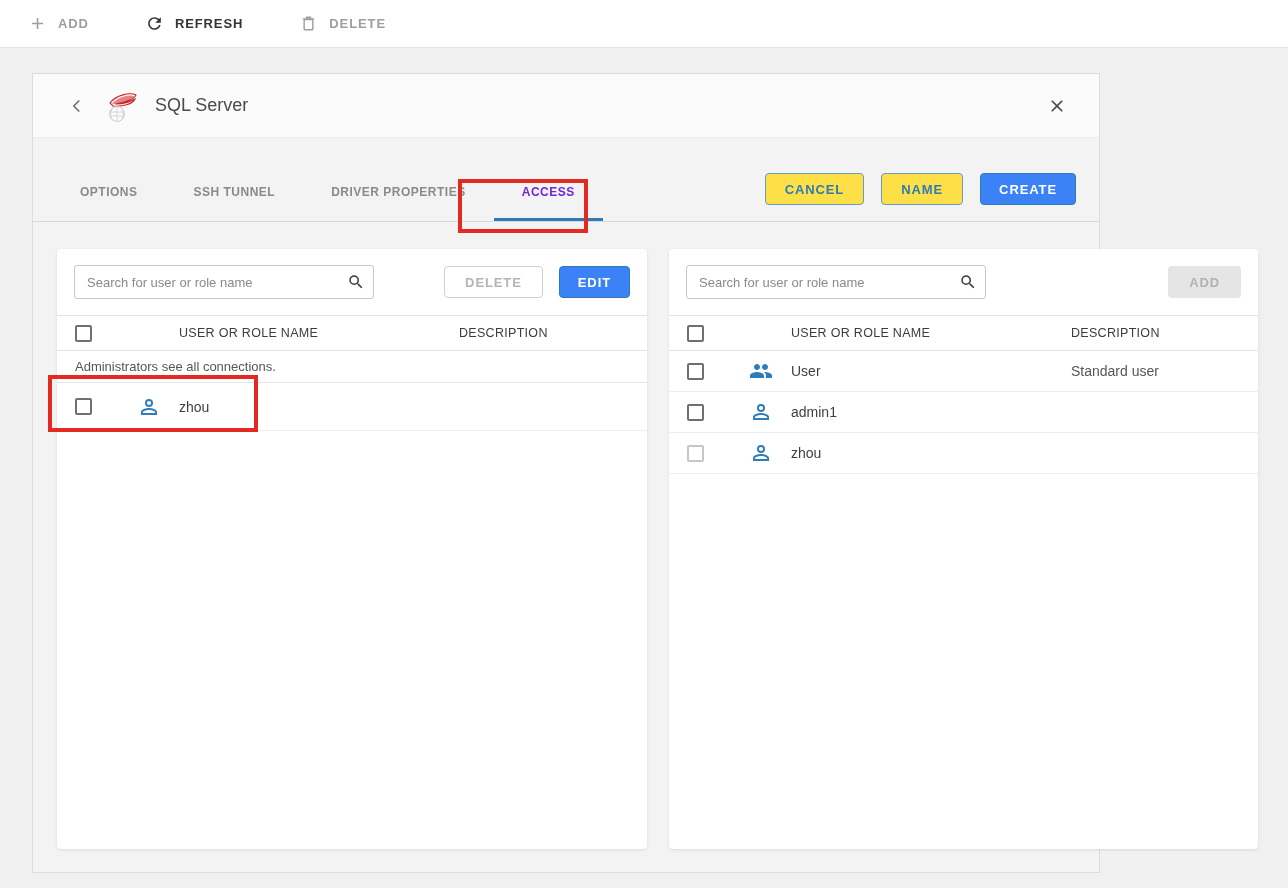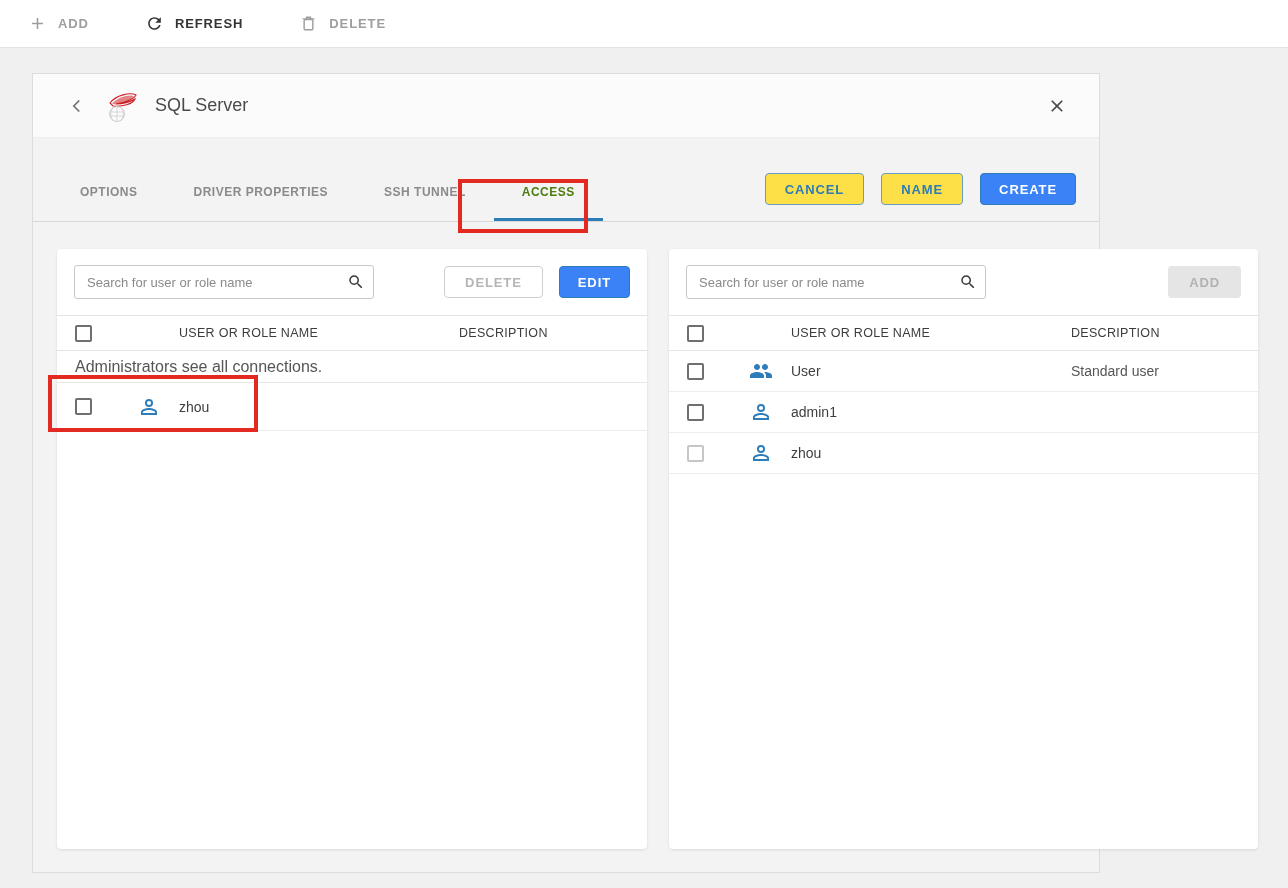--- a/index.html
+++ b/index.html
@@ -16,21 +16,21 @@
   .dialog { position:absolute; left:32px; top:73px; width:1068px; height:800px; background:#f3f3f3; border:1px solid #dcdcdc; }
   .dlg-header { height:64px; background:#fbfbfb; border-bottom:1px solid #ededed; display:flex; align-items:center; }
   .back-btn { margin-left:32px; width:24px; height:24px; display:flex; align-items:center; justify-content:center; cursor:pointer; }
   .drv-logo { margin-left:16px; width:34px; height:36px; }
   .dlg-title { margin-left:16px; font-size:18px; color:#4a4a4a; }
   .close-btn { margin-left:auto; margin-right:30px; width:24px; height:24px; display:flex; align-items:center; justify-content:center; cursor:pointer; }
 
   
   .tabstrip { position:relative; height:84px; border-bottom:1px solid #d8d8d8; display:flex; align-items:flex-end; padding-left:19px; }
   .tab { position:relative; padding:0 28px 22px; font-size:12px; font-weight:700; letter-spacing:.5px; color:#8a8a8a; cursor:pointer; white-space:nowrap; }
-  .tab.active { color:#4d7c0f; }
+  .tab.active { color:#6d28d9; }
   .tab.active .tab-underline { position:absolute; left:0; right:0; bottom:0; height:3px; background:#2e7cb5; }
   .dlg-actions { position:absolute; right:23px; top:35px; display:flex; gap:17px; }
   .btn { height:32px; border-radius:4px; font-size:13px; font-weight:700; letter-spacing:.9px; font-family:"Liberation Sans",sans-serif; display:flex; align-items:center; justify-content:center; cursor:pointer; }
   .btn-outline { background:#fde047; border:1px solid #699cc4; color:#2e7cb5; padding:0 19px; }
   .btn-filled  { background:#3b82f6; border:1px solid #2e7cb5; color:#ffffff; padding:0 18px; }
   .btn-outline-disabled { background:transparent; border:1px solid #cfcfcf; color:#b5b5b5; padding:0 20px; cursor:default; }
   .btn-gray-disabled { background:#e5e5e5; border:none; color:#b2b2b2; padding:0 21px; cursor:default; }
 
   
   .panel { position:absolute; top:175px; height:600px; background:#ffffff; border-radius:4px; box-shadow:0 1px 3px rgba(0,0,0,.10); overflow:hidden; }
@@ -40,21 +40,21 @@
   .search-wrap { position:relative; width:300px; height:34px; }
   .search-input { width:100%; height:100%; border:1px solid #c8c8c8; border-radius:3px; padding:0 34px 0 12px; font-size:13px; font-family:"Liberation Sans",sans-serif; color:#444; background:#fff; outline:none; }
   .search-input::placeholder { color:#8a8a8a; }
   .search-icon { position:absolute; right:9px; top:8px; pointer-events:none; }
   .panel-toolbar .spacer { flex:1; }
   .panel-toolbar .btn + .btn { margin-left:16px; }
 
   .grid-row { display:grid; grid-template-columns:44px 60px 280px 1fr; align-items:center; padding-left:18px; }
   .table-head { height:36px; border-top:1px solid #e4e4e4; border-bottom:1px solid #e4e4e4; }
   .th { font-size:12.5px; font-weight:400; letter-spacing:.3px; color:#3c3c3c; }
-  .info-row { height:32px; display:flex; align-items:center; padding-left:18px; font-size:16px; color:#555; border-bottom:1px solid #e6e6e6; }
+  .info-row { height:32px; display:flex; align-items:center; padding-left:18px; font-size:13px; color:#555; border-bottom:1px solid #e6e6e6; }
   .row { border-bottom:1px solid #ededed; }
   .row.h48 { height:48px; }
   .row.h41 { height:41px; }
   .cell-name { font-size:14px; color:#3f3f3f; }
   .cell-desc { font-size:14px; color:#565656; }
   .row-icon { width:24px; height:24px; margin-left:18px; }
 
   .checkbox { width:17px; height:17px; border:2px solid #6f6f6f; border-radius:2px; background:#fff; display:inline-block; cursor:pointer; }
   .checkbox.disabled { border-color:#c6c6c6; cursor:default; }
 
@@ -113,22 +113,22 @@
     <div class="dlg-title">SQL Server</div>
     <div class="close-btn">
       <svg width="20" height="20" viewBox="0 0 24 24">
           <path fill="#4a4a4a" d="M19 6.41 17.59 5 12 10.59 6.41 5 5 6.41 10.59 12 5 17.59 6.41 19 12 13.41 17.59 19 19 17.59 13.41 12z"></path>
         </svg>
     </div>
   </div>
 
   <div class="tabstrip">
     <div class="tab"><span>OPTIONS</span></div>
+    <div class="tab"><span>SSH TUNNEL</span></div>
     <div class="tab"><span>DRIVER PROPERTIES</span></div>
-    <div class="tab"><span>SSH TUNNEL</span></div>
     <div class="tab active"><span>ACCESS</span><span class="tab-underline"></span></div>
 
     <div class="dlg-actions">
       <button class="btn btn-outline">CANCEL</button>
       <button class="btn btn-outline">NAME</button>
       <button class="btn btn-filled">CREATE</button>
     </div>
   </div>
 
   <div class="panel left">

